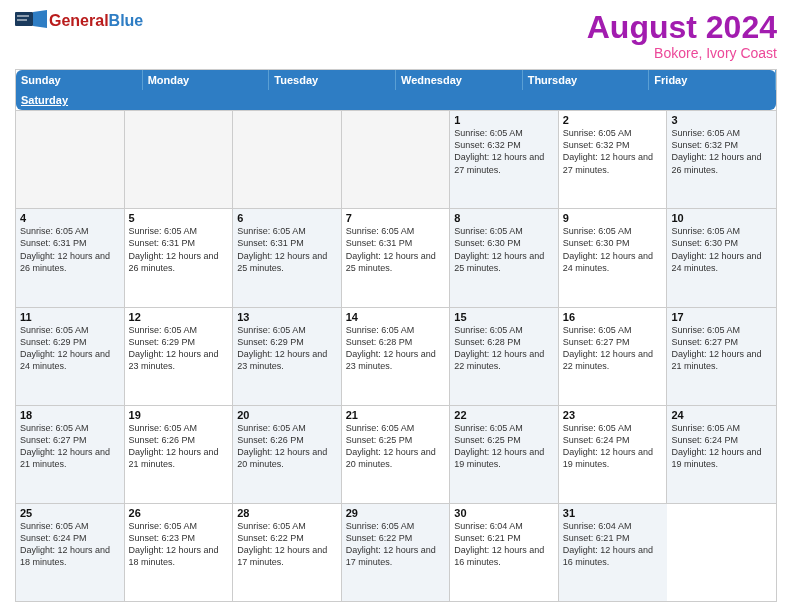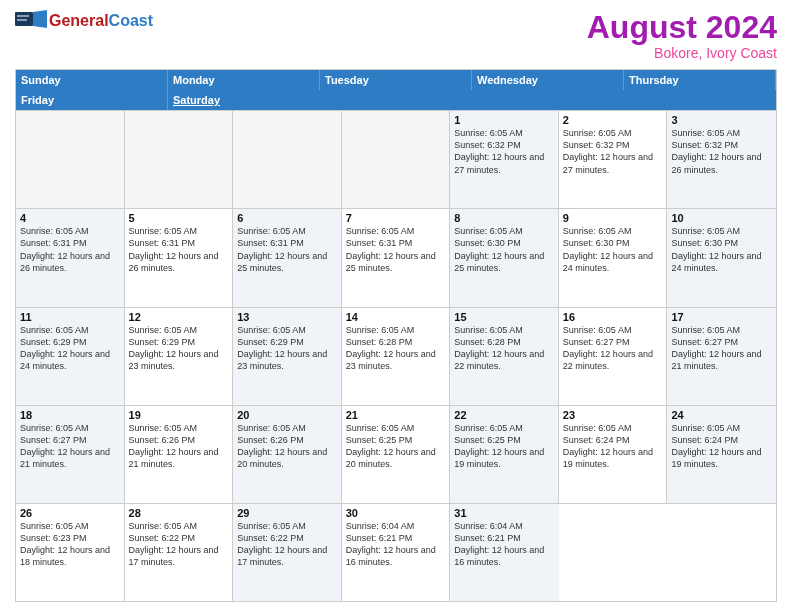--- a/index.html
+++ b/index.html
@@ -47,22 +47,23 @@
       color: #ec4899;
     }
     .calendar {
       flex: 1;
       display: flex;
       flex-direction: column;
       border: 1px solid #ccc;
     }
     .cal-header {
       display: grid;
-      grid-template-columns: repeat(5, 1fr);
+      grid-template-columns: repeat(6, 1fr);
       background: #2e7dc4;
+      border-radius: 6px;
     }
     .cal-header-cell {
       color: #fff;
       font-weight: bold;
       font-size: 11px;
       padding: 4px 5px;
       text-align: left;
       border-right: 1px solid #5a9fd4;
     }
     .cal-header-cell:last-child { border-right: none; text-decoration: underline; }
@@ -108,21 +109,21 @@
   <div class="header">
     <div class="logo">
       <div class="logo-row">
         <svg width="32" height="22" viewBox="0 0 32 22">
           <rect x="0" y="2" width="18" height="14" rx="1" fill="#1a3a5c"></rect>
           <polygon points="18,2 32,0 32,18 18,16" fill="#2e7dc4"></polygon>
           <rect x="2" y="5" width="12" height="2" fill="#fff" opacity="0.5"></rect>
           <rect x="2" y="9" width="10" height="2" fill="#fff" opacity="0.5"></rect>
         </svg>
         <div>
-          <span style="font-size:16px;font-weight:bold;color:#b91c1c;">General</span><span style="font-size:16px;font-weight:bold;color:#2e7dc4;">Coast</span>
+          <span style="font-size:16px;font-weight:bold;color:#b91c1c;">General</span><span style="font-size:16px;font-weight:bold;color:#2e7dc4;">Blue</span>
         </div>
       </div>
     </div>
     <div class="title-block">
       <div class="month-title">August 2024</div>
       <div class="location">Bokore, Ivory Coast</div>
     </div>
   </div>
 
   <div class="calendar">
@@ -310,20 +311,27 @@
           </div>
           <div class="cal-cell shaded">
             <div class="day-num">24</div>
             <div class="day-info">Sunrise: 6:05 AM
 Sunset: 6:24 PM
 Daylight: 12 hours
 and 19 minutes.</div>
           </div>
         </div>
         <div class="cal-row">
+          <div class="cal-cell shaded">
+            <div class="day-num">25</div>
+            <div class="day-info">Sunrise: 6:05 AM
+Sunset: 6:24 PM
+Daylight: 12 hours
+and 18 minutes.</div>
+          </div>
           <div class="cal-cell">
             <div class="day-num">26</div>
             <div class="day-info">Sunrise: 6:05 AM
 Sunset: 6:23 PM
 Daylight: 12 hours
 and 18 minutes.</div>
           </div>
           <div class="cal-cell">
             <div class="day-num">28</div>
             <div class="day-info">Sunrise: 6:05 AM

